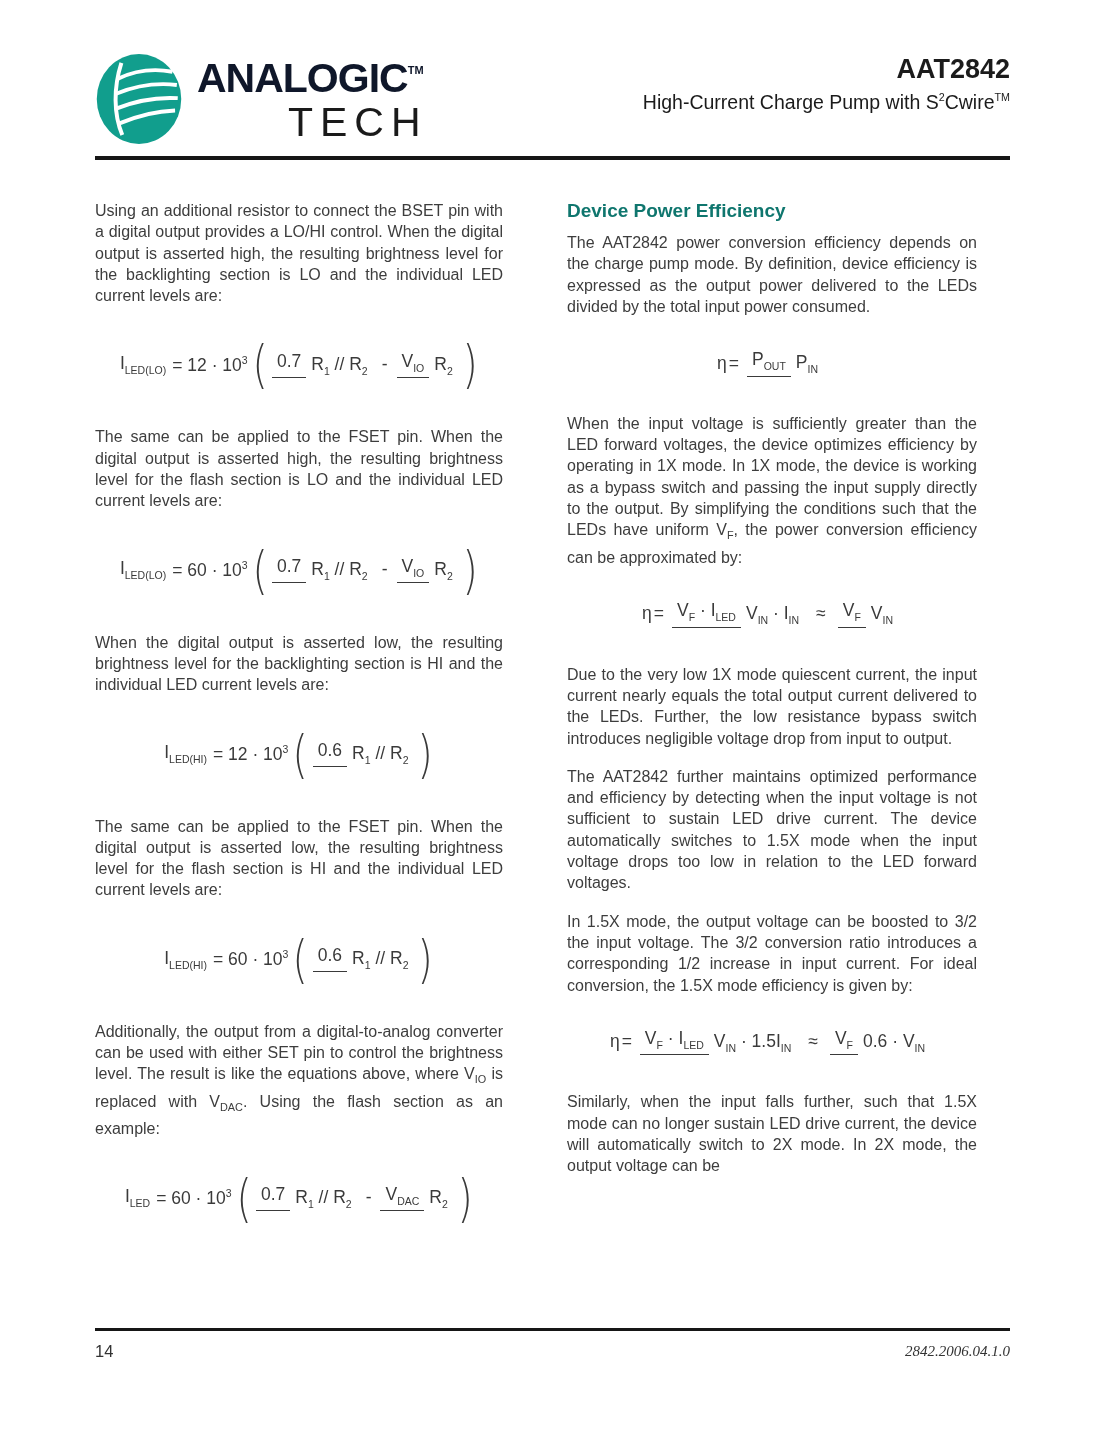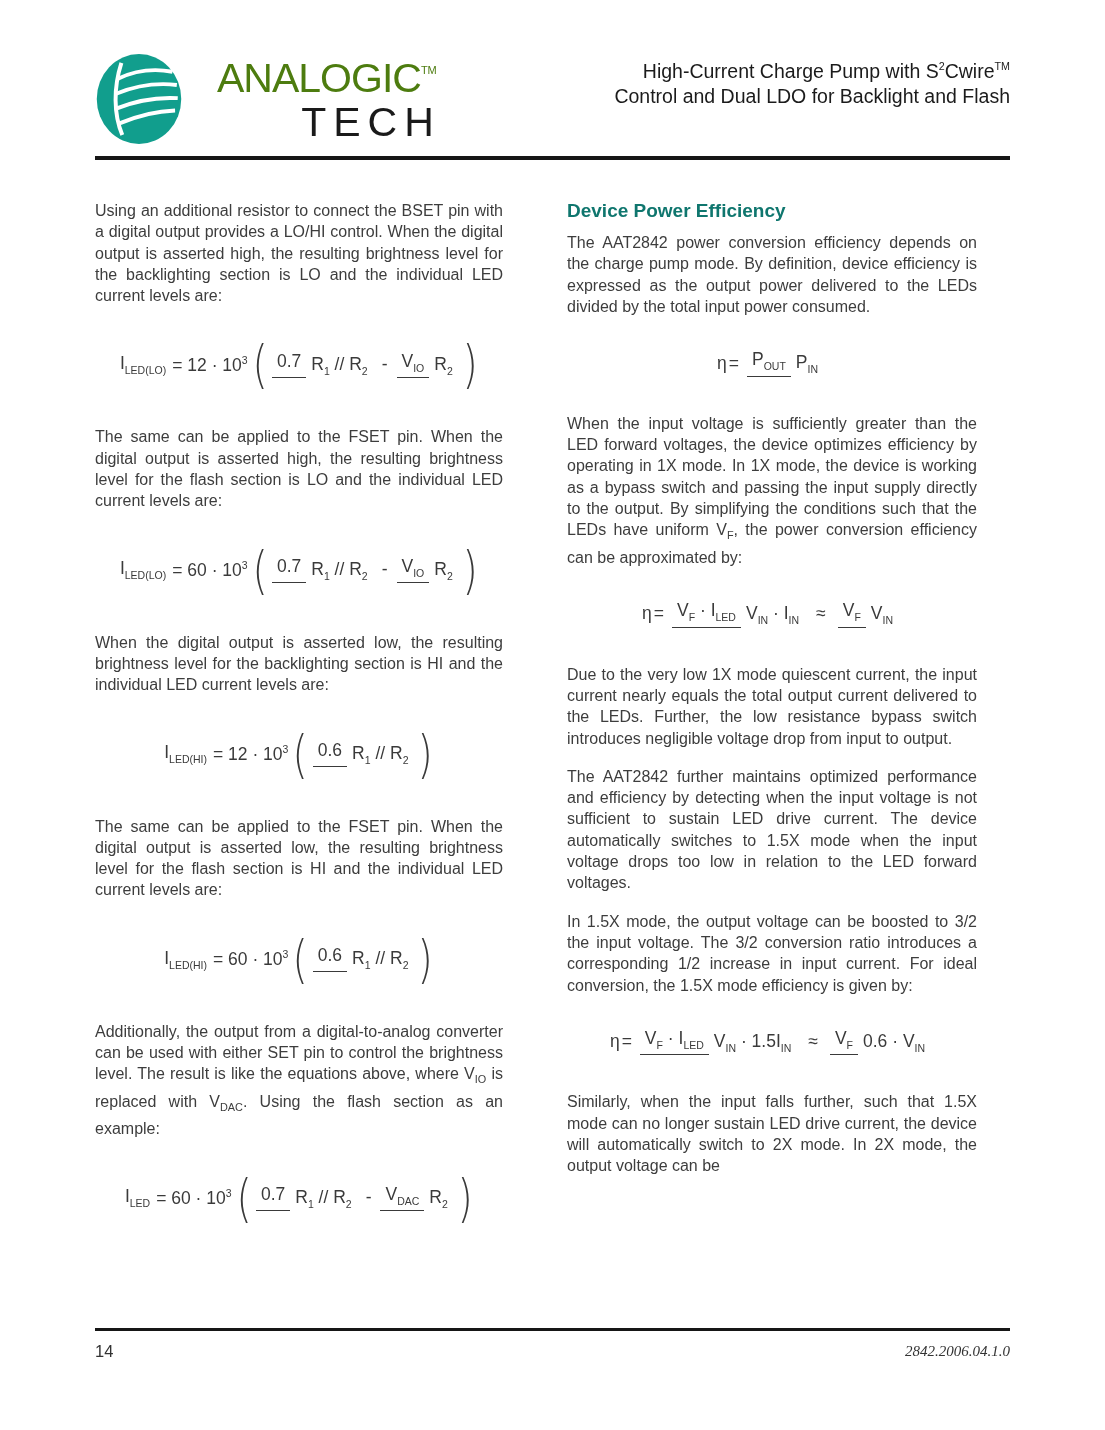--- a/index.html
+++ b/index.html
@@ -5,21 +5,21 @@
   html,body{margin:0;padding:0;background:#ffffff;}
   .page{
     width:1105px;min-height:1430px;margin:0 auto;background:#fff;
     box-sizing:border-box;padding:52px 95px 60px 95px;
     font-family:"Liberation Sans",sans-serif;color:#3d3d3d;
   }
   
   .header{display:flex;justify-content:space-between;align-items:flex-start;}
   .brand{display:flex;align-items:flex-start;gap:14px;}
   .brand-text{line-height:1;padding-top:6px;}
-  .brand-top{font-size:41px;font-weight:normal;color:#4d7c0f;letter-spacing:-1px;white-space:nowrap;margin-left:20px;}
+  .brand-top{font-size:41px;font-weight:bold;color:#0f172a;letter-spacing:-1px;white-space:nowrap;}
   .brand-top sup{font-size:11px;letter-spacing:0;vertical-align:18px;}
   .brand-bottom{font-size:41px;font-weight:normal;color:#1a1a1a;letter-spacing:7px;text-align:right;margin-top:3px;margin-right:-4px;}
   .titles{text-align:right;padding-top:2px;color:#1b1b1b;}
   .part-number{font-size:27px;font-weight:bold;line-height:1.15;}
   .subtitle{font-size:19.5px;font-weight:normal;line-height:25px;}
   .subtitle sup{font-size:55%;}
   .rule{height:4px;background:#161616;margin-top:10px;}
   
   .content{display:flex;gap:64px;margin-top:40px;min-height:1116px;}
   .col{width:408px;}
@@ -59,22 +59,22 @@
         <path d="M24 47 Q 58 33 93 37" stroke="#ffffff" stroke-width="4.5" fill="none"></path>
         <path d="M24 64 Q 58 50 94 52" stroke="#ffffff" stroke-width="4.5" fill="none"></path>
         <path d="M27 81 Q 60 67 91 66" stroke="#ffffff" stroke-width="4.5" fill="none"></path>
       </svg>
       <div class="brand-text">
         <div class="brand-top"><span>ANALOGIC</span><sup>TM</sup></div>
         <div class="brand-bottom">TECH</div>
       </div>
     </div>
     <div class="titles">
+      <div class="part-number">AAT2842</div>
       <div class="subtitle"><span>High-Current Charge Pump with S</span><sup>2</sup><span>Cwire</span><sup>TM</sup></div>
-      <div class="subtitle">Control and Dual LDO for Backlight and Flash</div>
     </div>
   </div>
   <div class="rule"></div>
 
   <div class="content">
 
     <div class="col">
       <p class="body">Using an additional resistor to connect the BSET pin with a digital output provides a LO/HI control. When the digital output is asserted high, the resulting brightness level for the backlighting section is LO and the individual LED current levels are:</p>
 
       <div class="eq">

